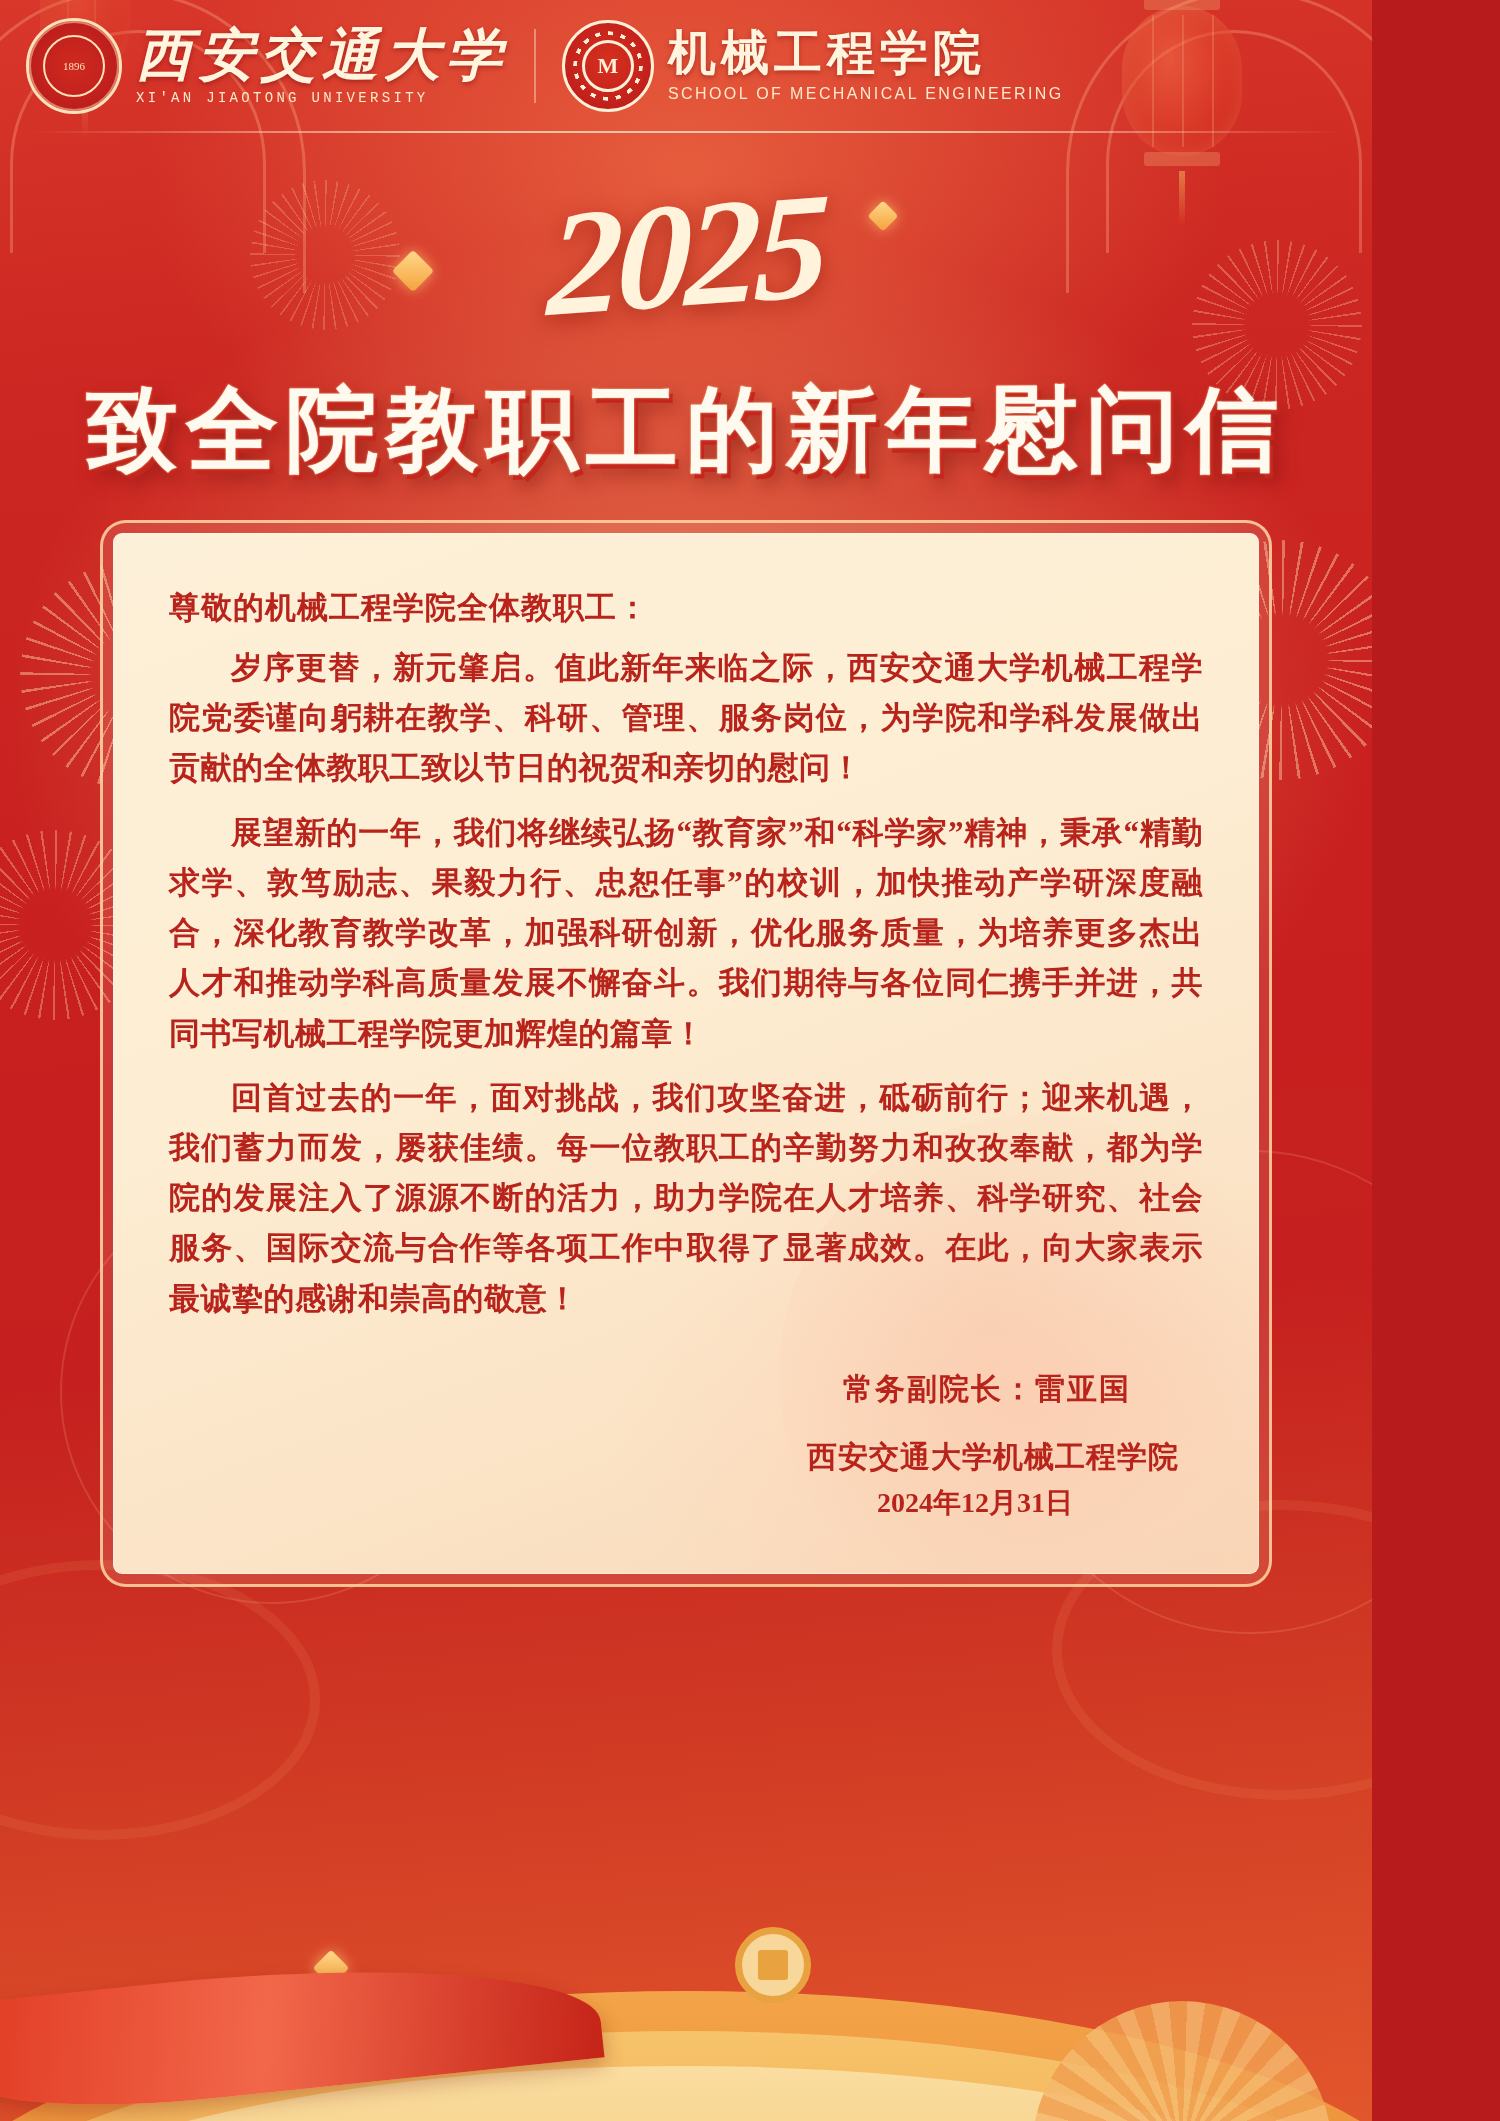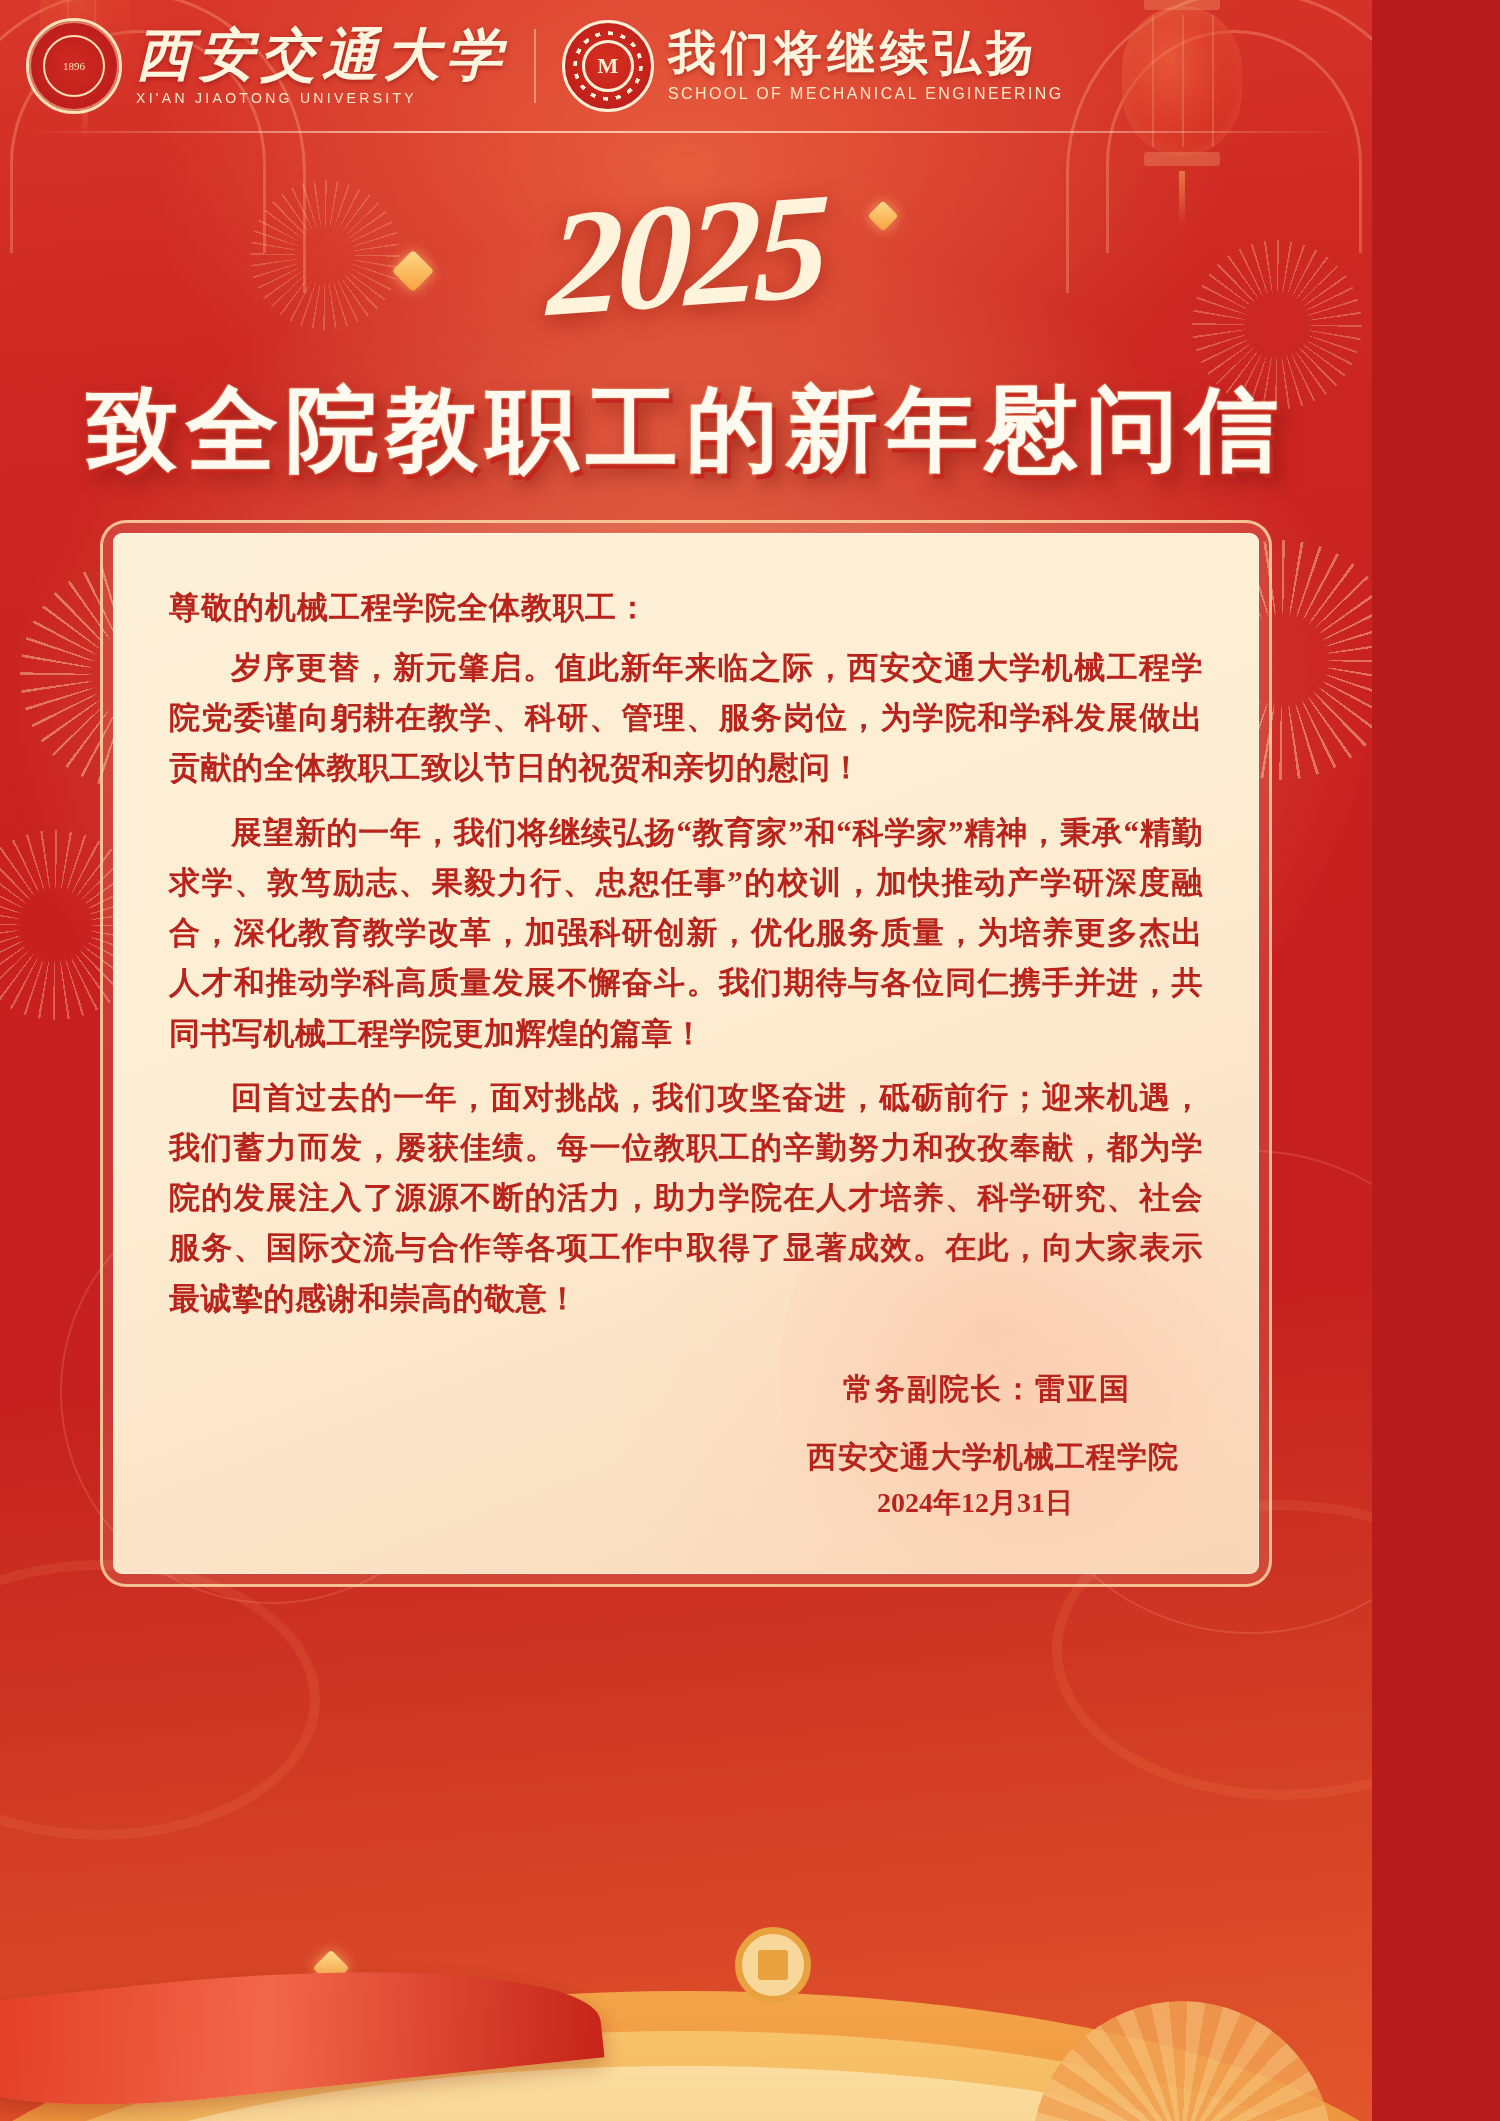--- a/index.html
+++ b/index.html
@@ -111,21 +111,21 @@
     font-size: 11px; color: #ffe2b8; text-align: center; line-height: 1.1;
   }
   .uni-name-cn {
     font-family: "Liberation Serif", serif;
     font-size: 56px; font-weight: bold; color: #fff4dd;
     letter-spacing: 6px; font-style: italic;
     text-shadow: 0 2px 5px rgba(120,10,10,.5);
     line-height: 1;
   }
   .uni-name-en {
-    font-family: Liberation Sans, sans-serif;
+    font-family: Liberation Mono, monospace;
     font-size: 14px; color: #ffe9cb; letter-spacing: 3.3px;
     margin-top: 7px;
   }
   .divider-v {
     width: 2px; height: 74px; background: rgba(255,225,190,.45);
     margin: 0 26px;
   }
   .school-logo {
     width: 86px; height: 86px; border-radius: 50%;
     border: 3px solid #fff0d6;
@@ -349,21 +349,21 @@
     </div>
 
     <div class="divider-v"></div>
 
     <div class="uni-logo-wrap" style="margin-left:0;">
       <div class="school-logo">
         <div class="gear"></div>
         <div class="gear-core">M</div>
       </div>
       <div>
-        <div class="school-name-cn">我们将继续弘扬</div>
+        <div class="school-name-cn">机械工程学院</div>
         <div class="school-name-en">SCHOOL OF MECHANICAL ENGINEERING</div>
       </div>
     </div>
   </div>
   <div class="header-underline"></div>
 
   <div class="year-mark">
     <span class="yr">2025</span>
   </div>
 

